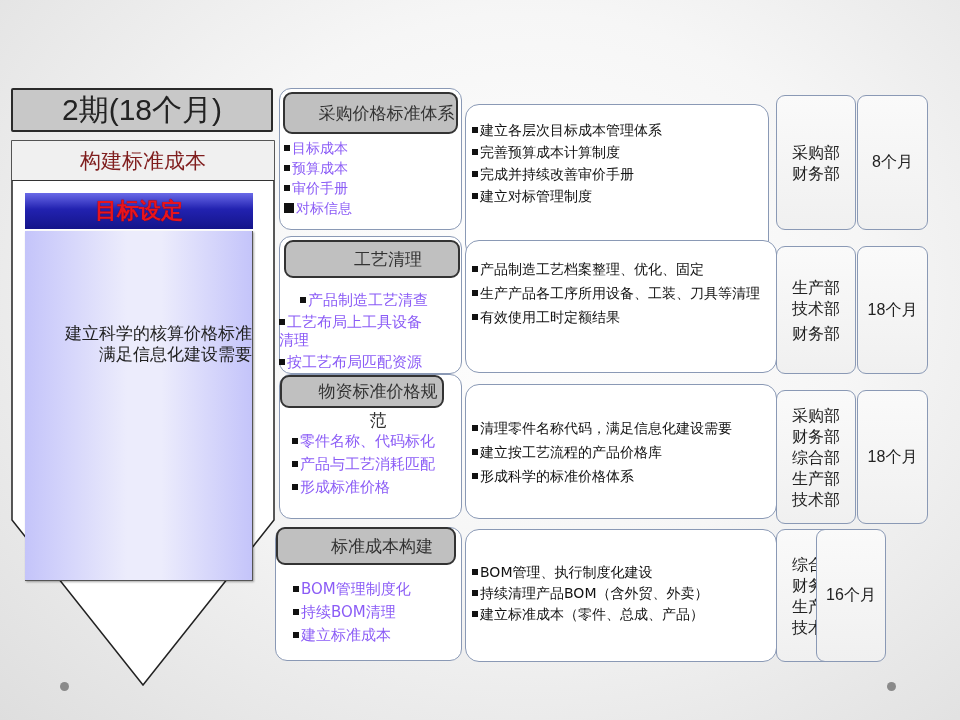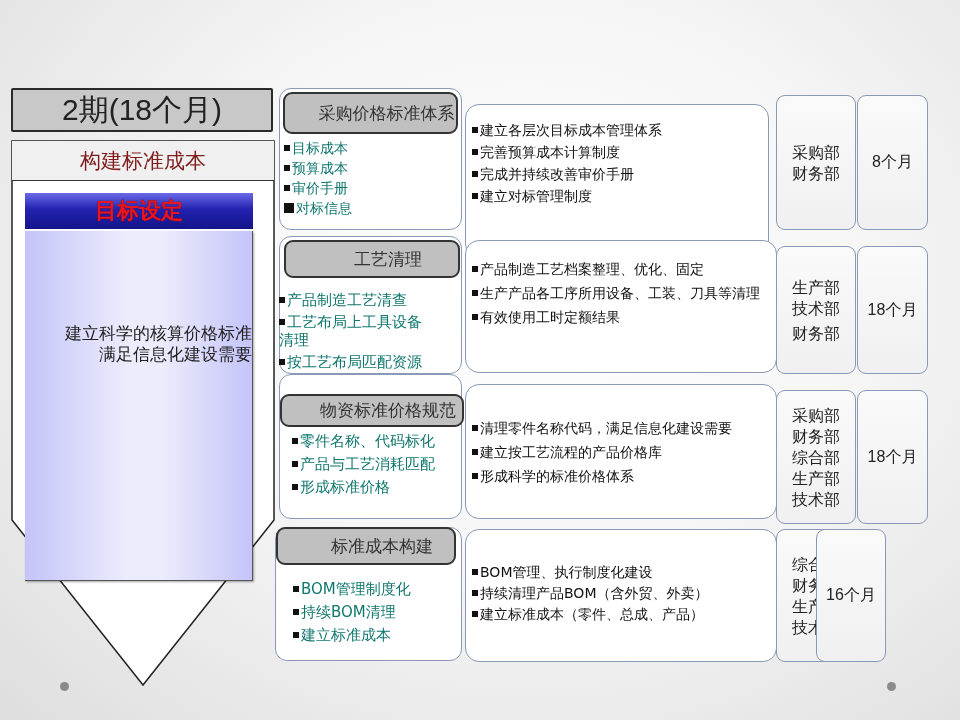--- a/index.html
+++ b/index.html
@@ -44,21 +44,21 @@
   }
 
   
   .cat-box {
     background: #fff; border: 1.5px solid #8a99b5; border-radius: 12px;
   }
   .cat-title {
     background: #c0c0c0; border: 2px solid #333; border-radius: 9px;
     text-align: center; font-size: 17px; color: #333; font-family: "DejaVu Serif", serif; padding-left: 32px;
   }
-  .cat-list { font-size: 14px; line-height: 20px; color: #0f766e; }
+  .cat-list { font-size: 14px; line-height: 20px; color: #8b5cf6; }
   .detail-box {
     background: #fff; border: 1.5px solid #8a99b5; border-radius: 14px;
     font-size: 14px; line-height: 22px; color: #111; padding-left: 6px;
   }
   .dept-box, .dur-box {
     background: linear-gradient(to bottom, #fafafa, #f0f0f0);
     border: 1.5px solid #8a99b5; border-radius: 9px;
     display: flex; align-items: center; justify-content: center;
     font-size: 16px; color: #222; text-align: left;
   }
@@ -107,40 +107,40 @@
   <div class="dept-inner">
     <div>采购部</div>
     <div>财务部</div>
   </div>
 </div>
 <div class="abs dur-box" style="left:857px;top:95px;width:71px;height:135px;">8个月</div>
 
 <div class="abs cat-box" style="left:279px;top:236px;width:183px;height:138px;"></div>
 <div class="abs cat-title" style="left:284px;top:240px;width:176px;height:38px;line-height:34px;">工艺清理</div>
 <div class="abs cat-list" style="left:279px;top:291px;width:170px;line-height:18px;font-size:15px;">
-  <div class="bullet" style="margin-bottom:4px;">产品制造工艺清查</div>
+  <div class="bullet" style="margin-bottom:4px;text-align:center;">产品制造工艺清查</div>
   <div class="bullet" style="margin-bottom:4px;width:155px;">工艺布局上工具设备清理</div>
   <div class="bullet">按工艺布局匹配资源</div>
 </div>
 <div class="abs detail-box" style="left:465px;top:240px;width:312px;height:133px;padding-top:17px;">
   <div class="bullet" style="margin-bottom:2px;">产品制造工艺档案整理、优化、固定</div>
   <div class="bullet" style="width:290px;margin-bottom:2px;">生产产品各工序所用设备、工装、刀具等清理</div>
   <div class="bullet">有效使用工时定额结果</div>
 </div>
 <div class="abs dept-box" style="left:776px;top:246px;width:80px;height:128px;">
   <div class="dept-inner">
     <div>生产部</div>
     <div>技术部</div>
     <div style="margin-top:4px;">财务部</div>
   </div>
 </div>
 <div class="abs dur-box" style="left:857px;top:246px;width:71px;height:128px;">18个月</div>
 
 <div class="abs cat-box" style="left:279px;top:374px;width:183px;height:145px;"></div>
-<div class="abs cat-title" style="left:280px;top:394px;width:184px;height:33px;line-height:29px;">物资标准价格规范</div>
+<div class="abs cat-title" style="left:280px;top:375px;width:164px;height:33px;line-height:29px;">物资标准价格规范</div>
 <div class="abs cat-list" style="left:292px;top:430px;line-height:23px;font-size:15px;">
   <div class="bullet">零件名称、代码标化</div>
   <div class="bullet">产品与工艺消耗匹配</div>
   <div class="bullet">形成标准价格</div>
 </div>
 <div class="abs detail-box" style="left:465px;top:384px;width:312px;height:135px;padding-top:31px;line-height:24px;">
   <div class="bullet">清理零件名称代码，满足信息化建设需要</div>
   <div class="bullet">建立按工艺流程的产品价格库</div>
   <div class="bullet">形成科学的标准价格体系</div>
 </div>

